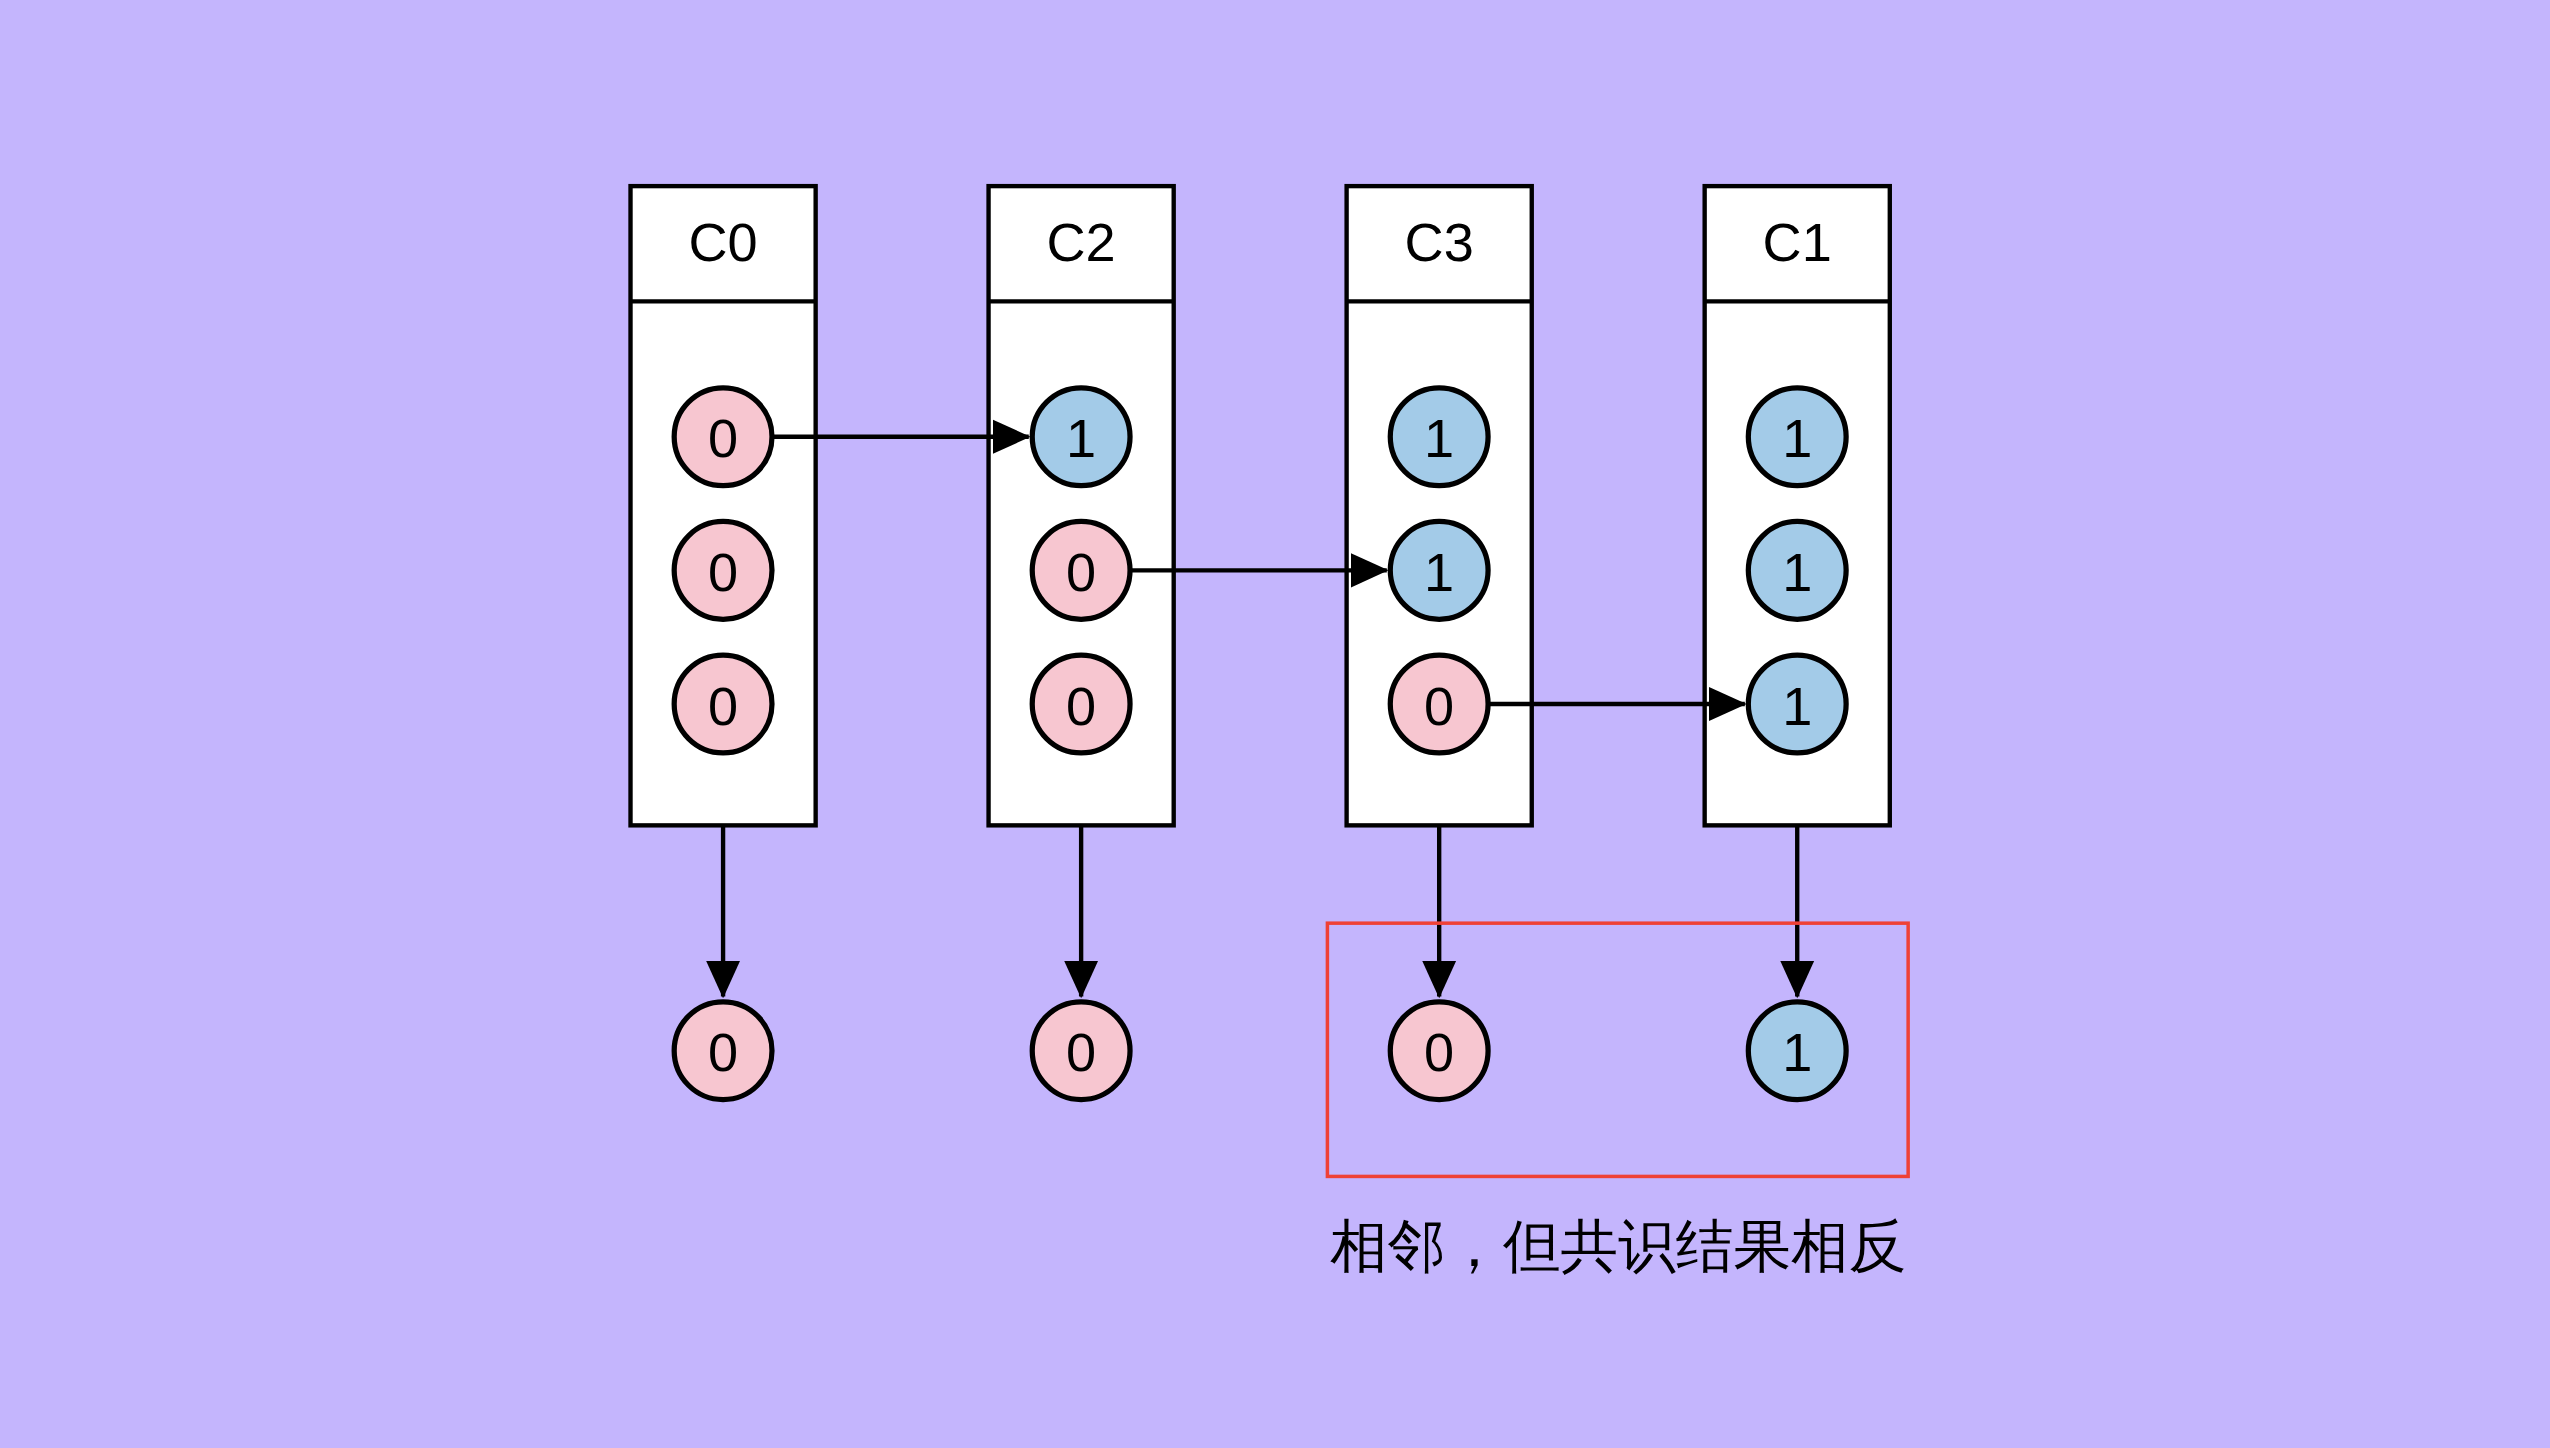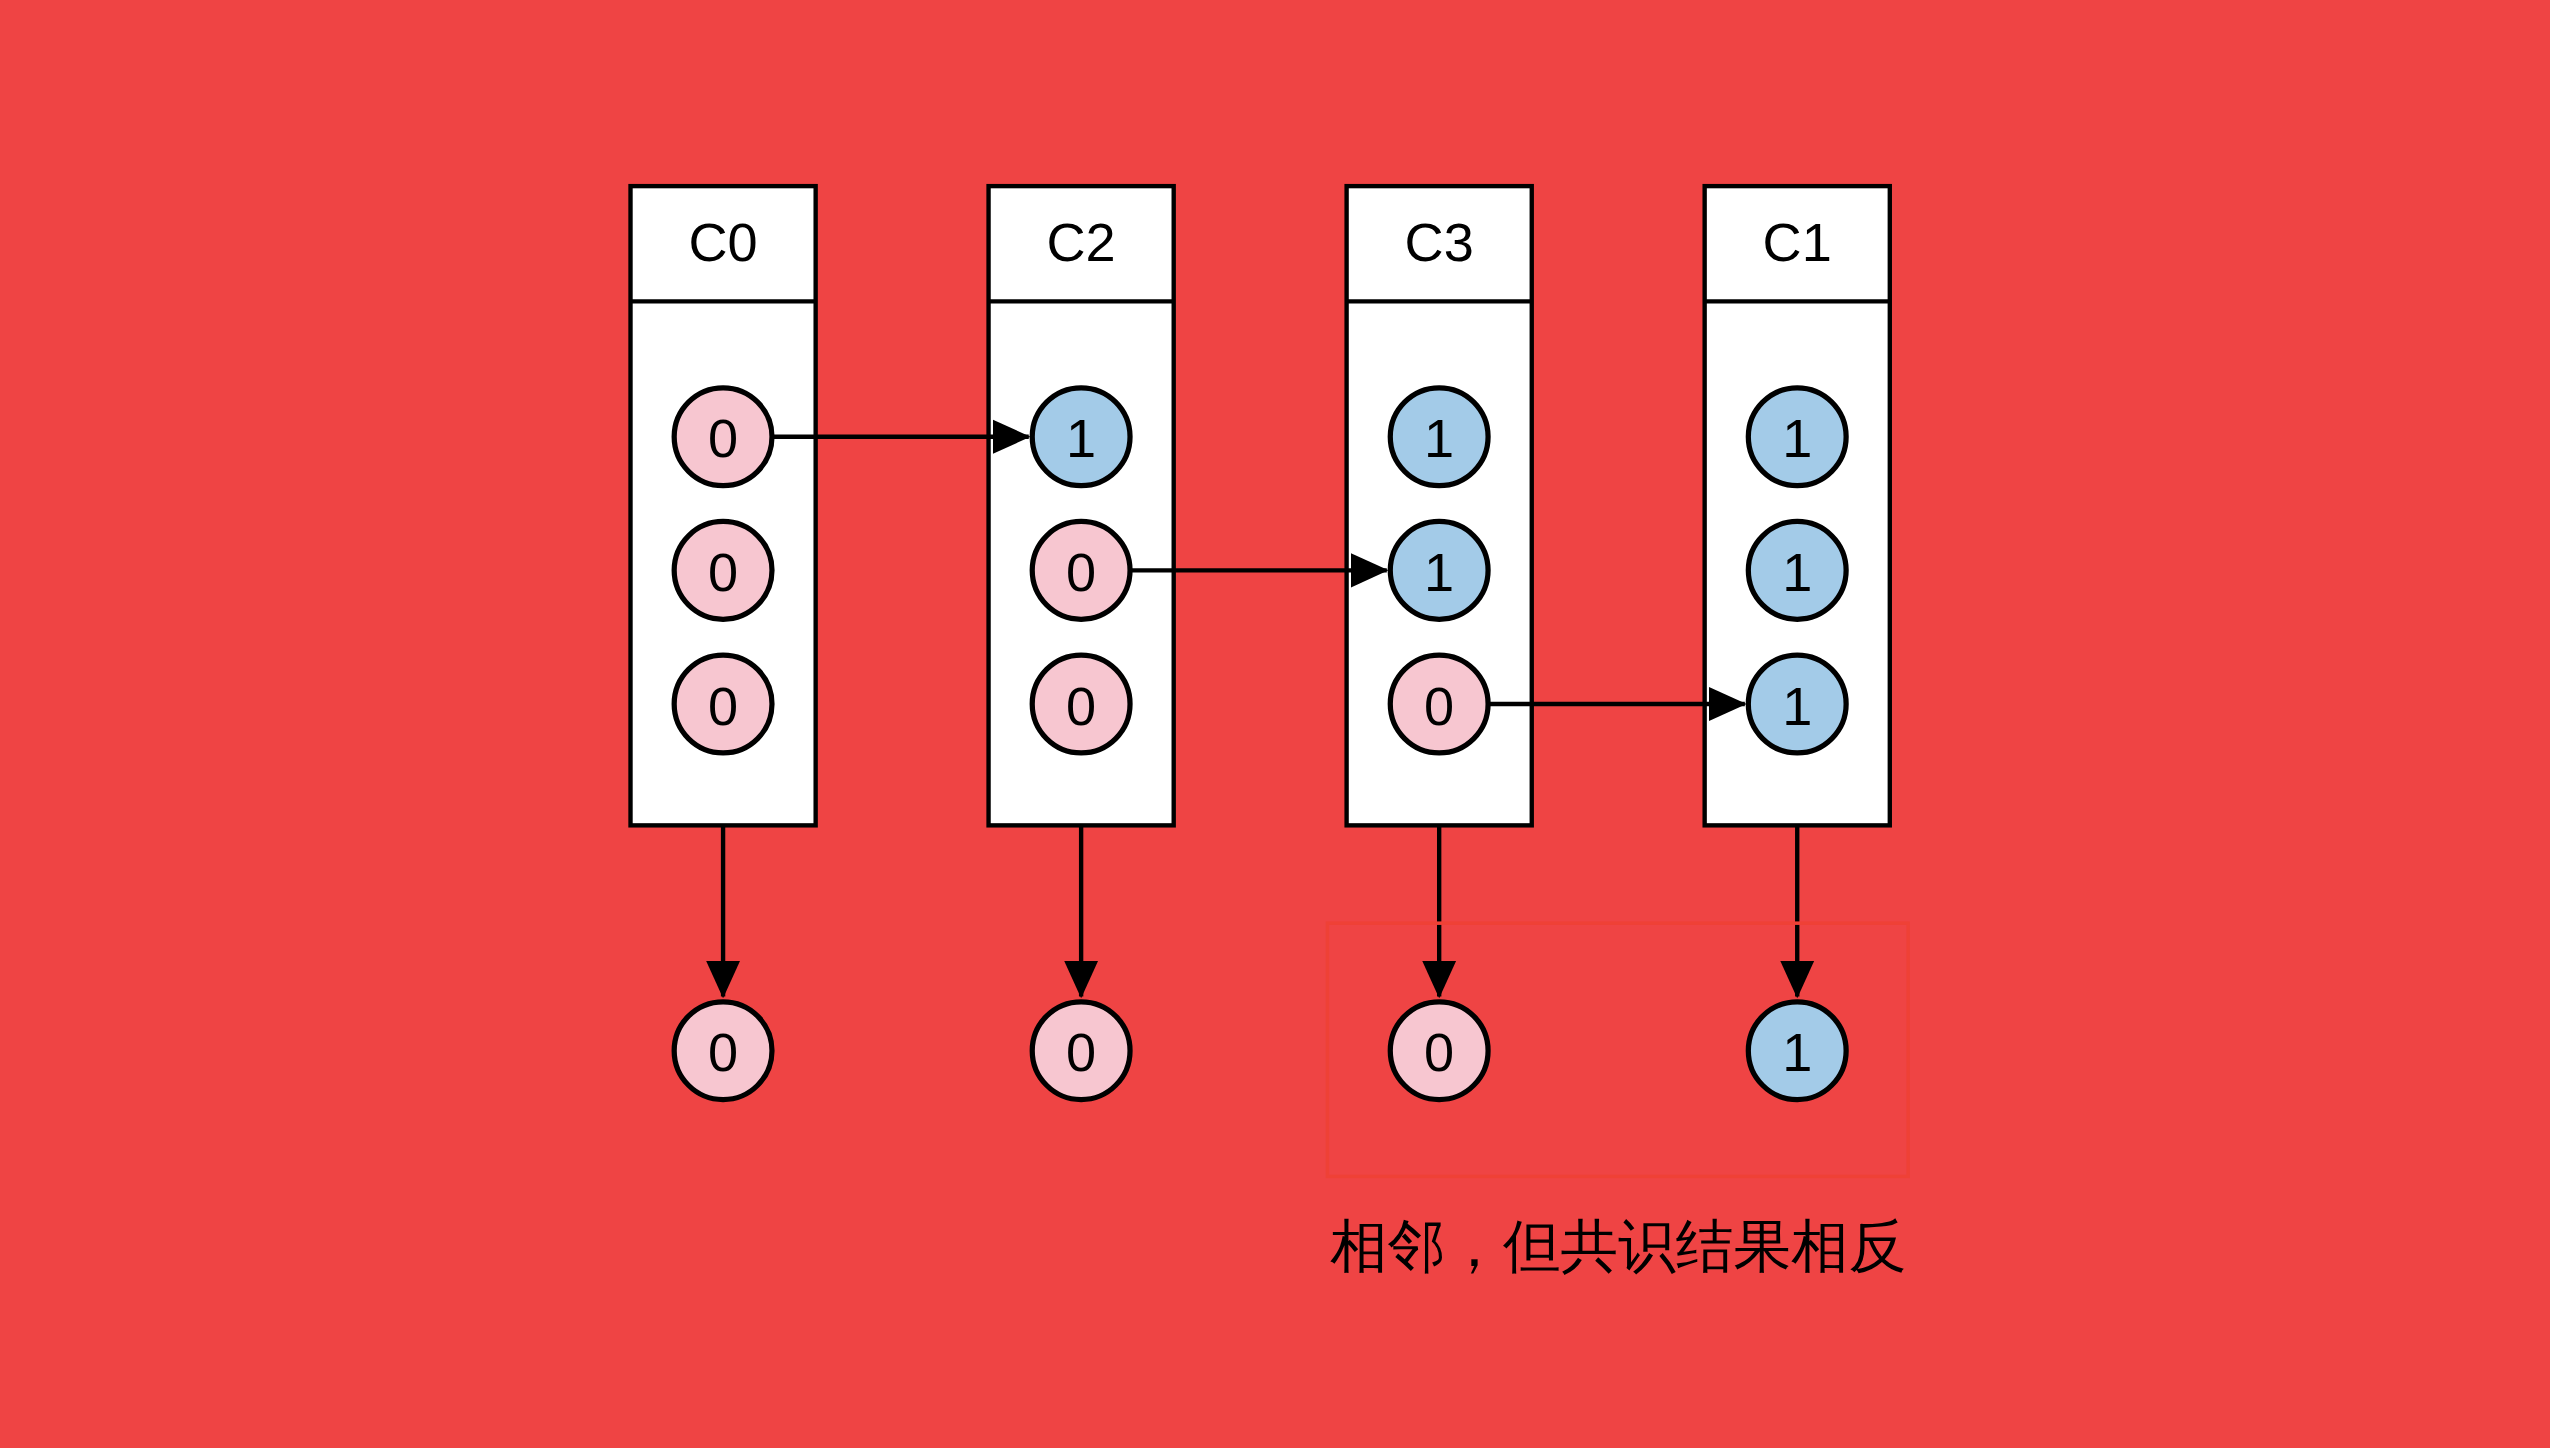--- a/index.html
+++ b/index.html
@@ -7,21 +7,21 @@
     padding: 0;
     background: #ffffff;
   }
   body {
     font-family: "Liberation Sans", sans-serif;
   }
   #stage {
     position: relative;
     width: 2550px;
     height: 1449px;
-    background: #ef4444;
+    background: #c4b5fd;
     overflow: hidden;
   }
   svg#diagram {
     position: absolute;
     left: 0;
     top: 0;
     width: 2550px;
     height: 1449px;
     display: block;
   }

